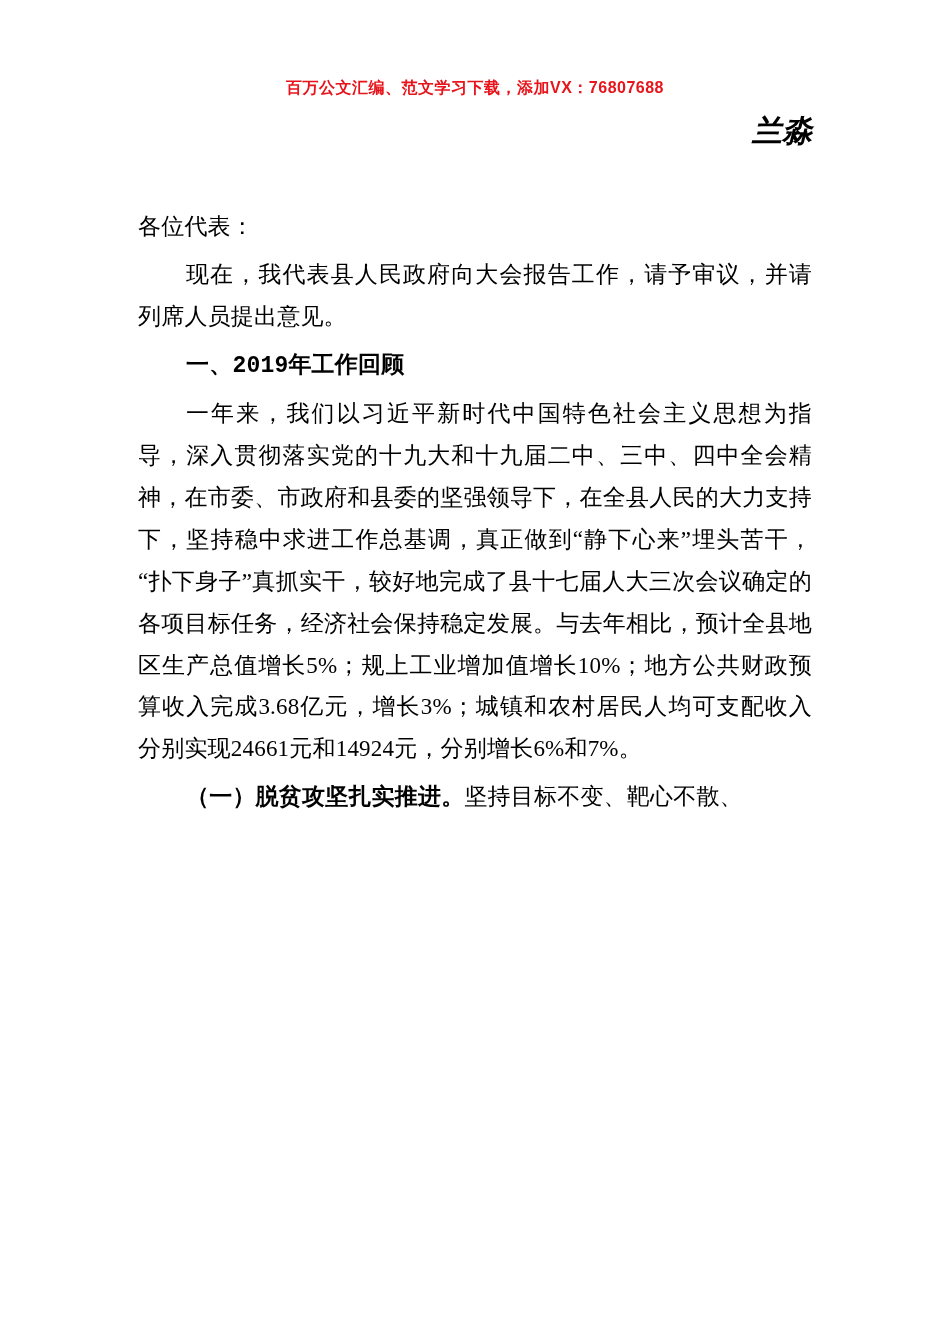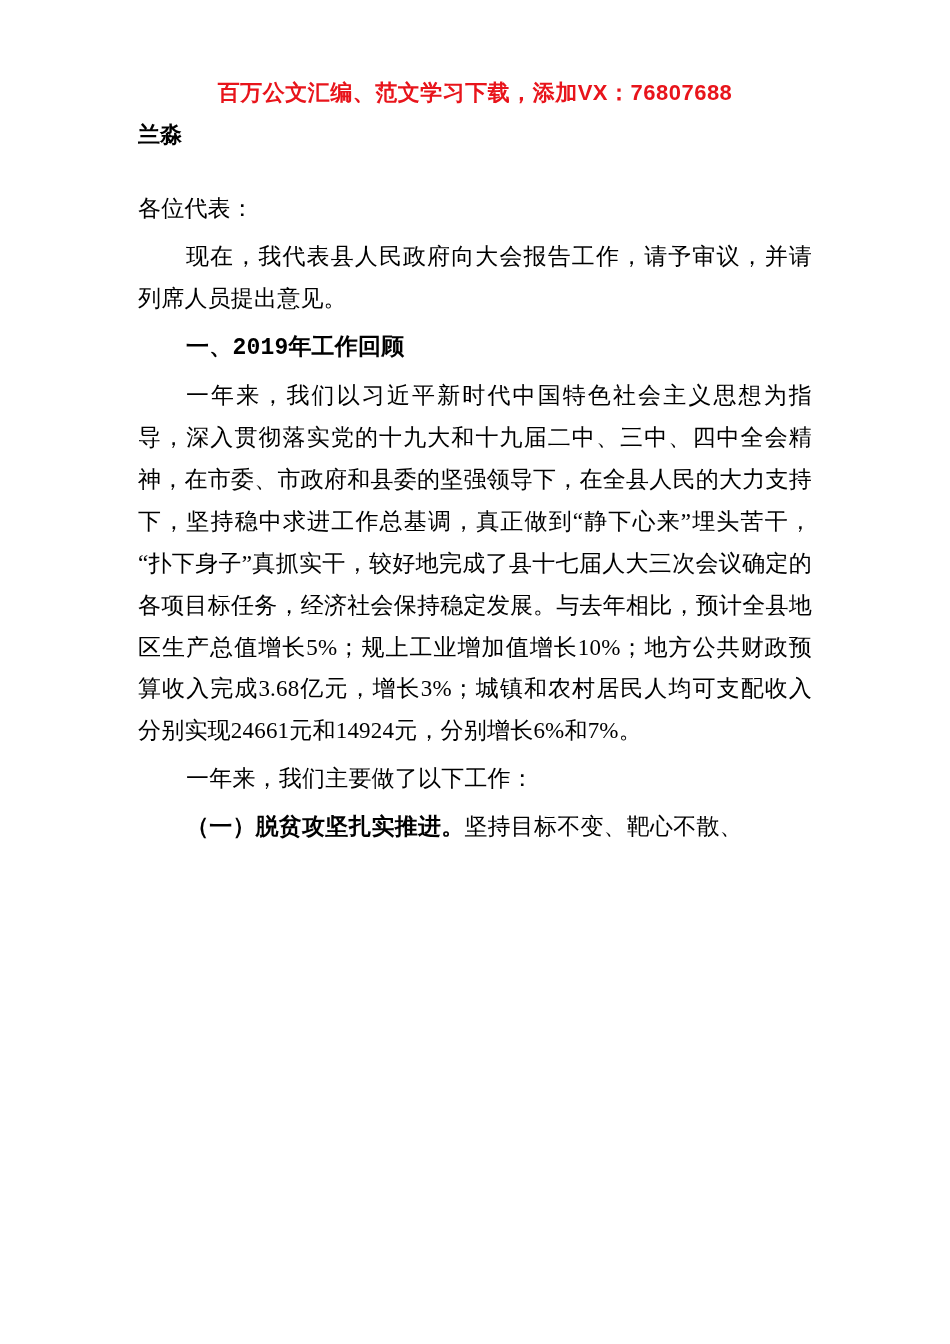--- a/index.html
+++ b/index.html
@@ -21,48 +21,49 @@
     box-sizing: border-box;
     padding: 0 138px;
     background: #ffffff;
   }
   .watermark {
     margin-top: 78px;
     text-align: center;
     color: #e8141b;
     font-family: "Liberation Sans", "DejaVu Sans", sans-serif;
     font-weight: bold;
-    font-size: 22px;
+    font-size: 16px;
     letter-spacing: 0.5px;
     white-space: nowrap;
   }
   .doc-title {
     margin-top: 52px;
     text-align: center;
     font-family: "Liberation Sans", "DejaVu Sans", sans-serif;
     font-weight: bold;
     font-size: 30px;
     letter-spacing: 1px;
   }
   .doc-subtitle {
     margin-top: 20px;
     text-align: center;
     font-size: 23px;
     line-height: 1.72;
     letter-spacing: 0.4px;
   }
   .doc-author {
     margin-top: 12px;
-    text-align: left;
+    text-align: right;
     font-family: "Liberation Sans", "DejaVu Sans", sans-serif;
-    font-size: 22px;
+    font-size: 30px;
     font-weight: bold;
+    font-style: italic;
   }
   .body-block {
-    margin-top: 38px;
+    margin-top: 54px;
   }
   p.para {
     margin: 0 0 6px 0;
     font-size: 23px;
     line-height: 1.82;
     text-align: justify;
     text-justify: inter-ideograph;
     letter-spacing: 0.2px;
   }
   p.indent {
@@ -88,19 +89,18 @@
 
 
 
   <div class="doc-author">兰淼</div>
 
   <div class="body-block">
     <p class="para">各位代表：</p>
     <p class="para indent">现在，我代表县人民政府向大会报告工作，请予审议，并请列席人员提出意见。</p>
     <p class="para heading">一、2019年工作回顾</p>
     <p class="para indent">一年来，我们以习近平新时代中国特色社会主义思想为指导，深入贯彻落实党的十九大和十九届二中、三中、四中全会精神，在市委、市政府和县委的坚强领导下，在全县人民的大力支持下，坚持稳中求进工作总基调，真正做到“静下心来”埋头苦干，“扑下身子”真抓实干，较好地完成了县十七届人大三次会议确定的各项目标任务，经济社会保持稳定发展。与去年相比，预计全县地区生产总值增长5%；规上工业增加值增长10%；地方公共财政预算收入完成3.68亿元，增长3%；城镇和农村居民人均可支配收入分别实现24661元和14924元，分别增长6%和7%。</p>
-    <p class="para indent">一年来，我们主要做了以下工作：</p>
     <p class="para indent">
       <span class="bold-run">（一）脱贫攻坚扎实推进。</span><span>坚持目标不变、靶心不散、</span>
     </p>
   </div>
 
 </div>
 
 </body></html>

